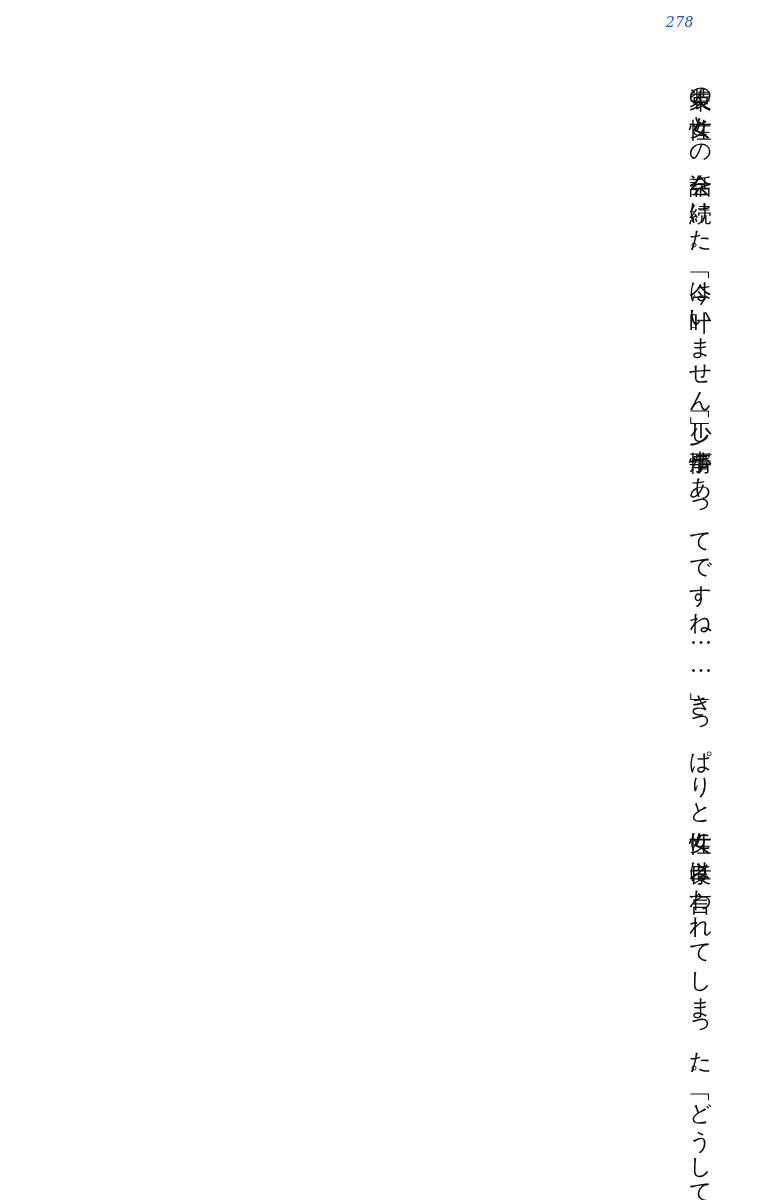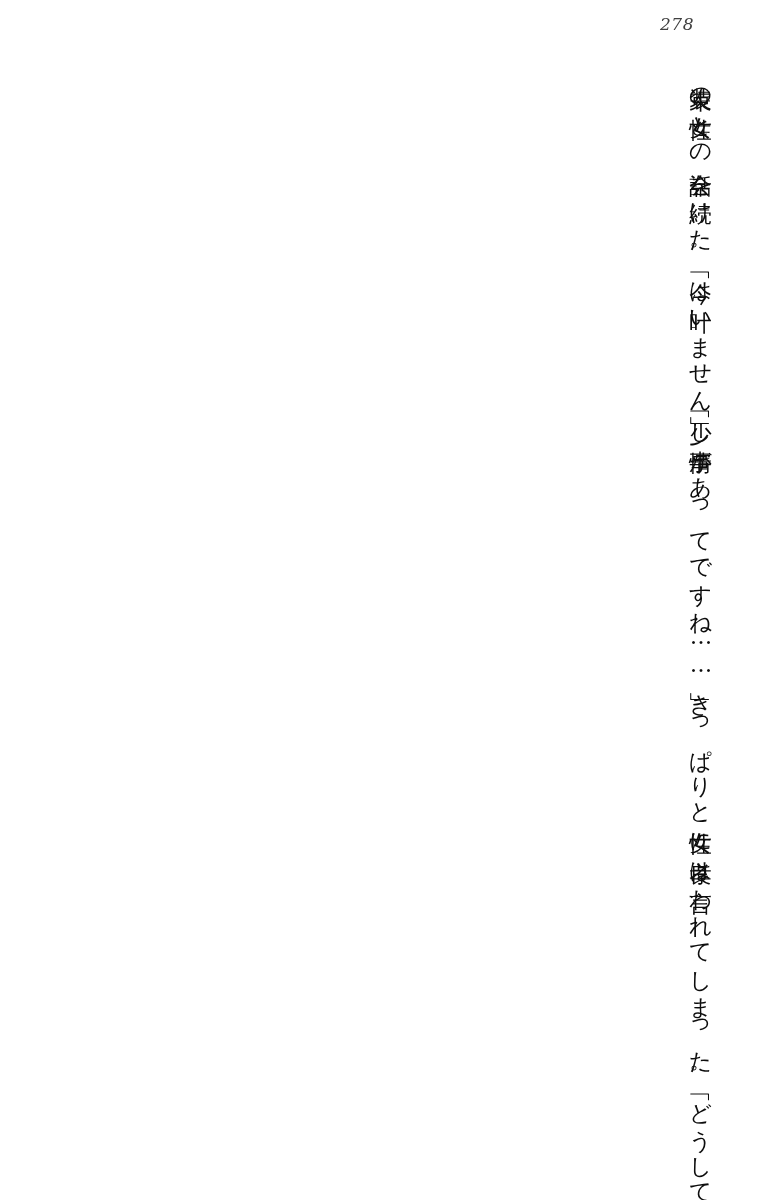--- a/index.html
+++ b/index.html
@@ -16,23 +16,23 @@
     font-family: "DejaVu Serif", "Liberation Serif", serif;
     color: #000000;
   }
   
   #page-number {
     position: absolute;
     top: 14px;
     right: 78px;
     font-family: "DejaVu Serif", "Liberation Serif", serif;
     font-style: italic;
-    font-size: 17px;
+    font-size: 14px;
     letter-spacing: 0.5px;
-    color: #404040;
+    color: #1d4ed8;
   }
   
   #text-block {
     position: absolute;
     top: 70px;
     right: 60px;
     left: 48px;
     bottom: 58px;
     display: flex;
     flex-direction: row;

